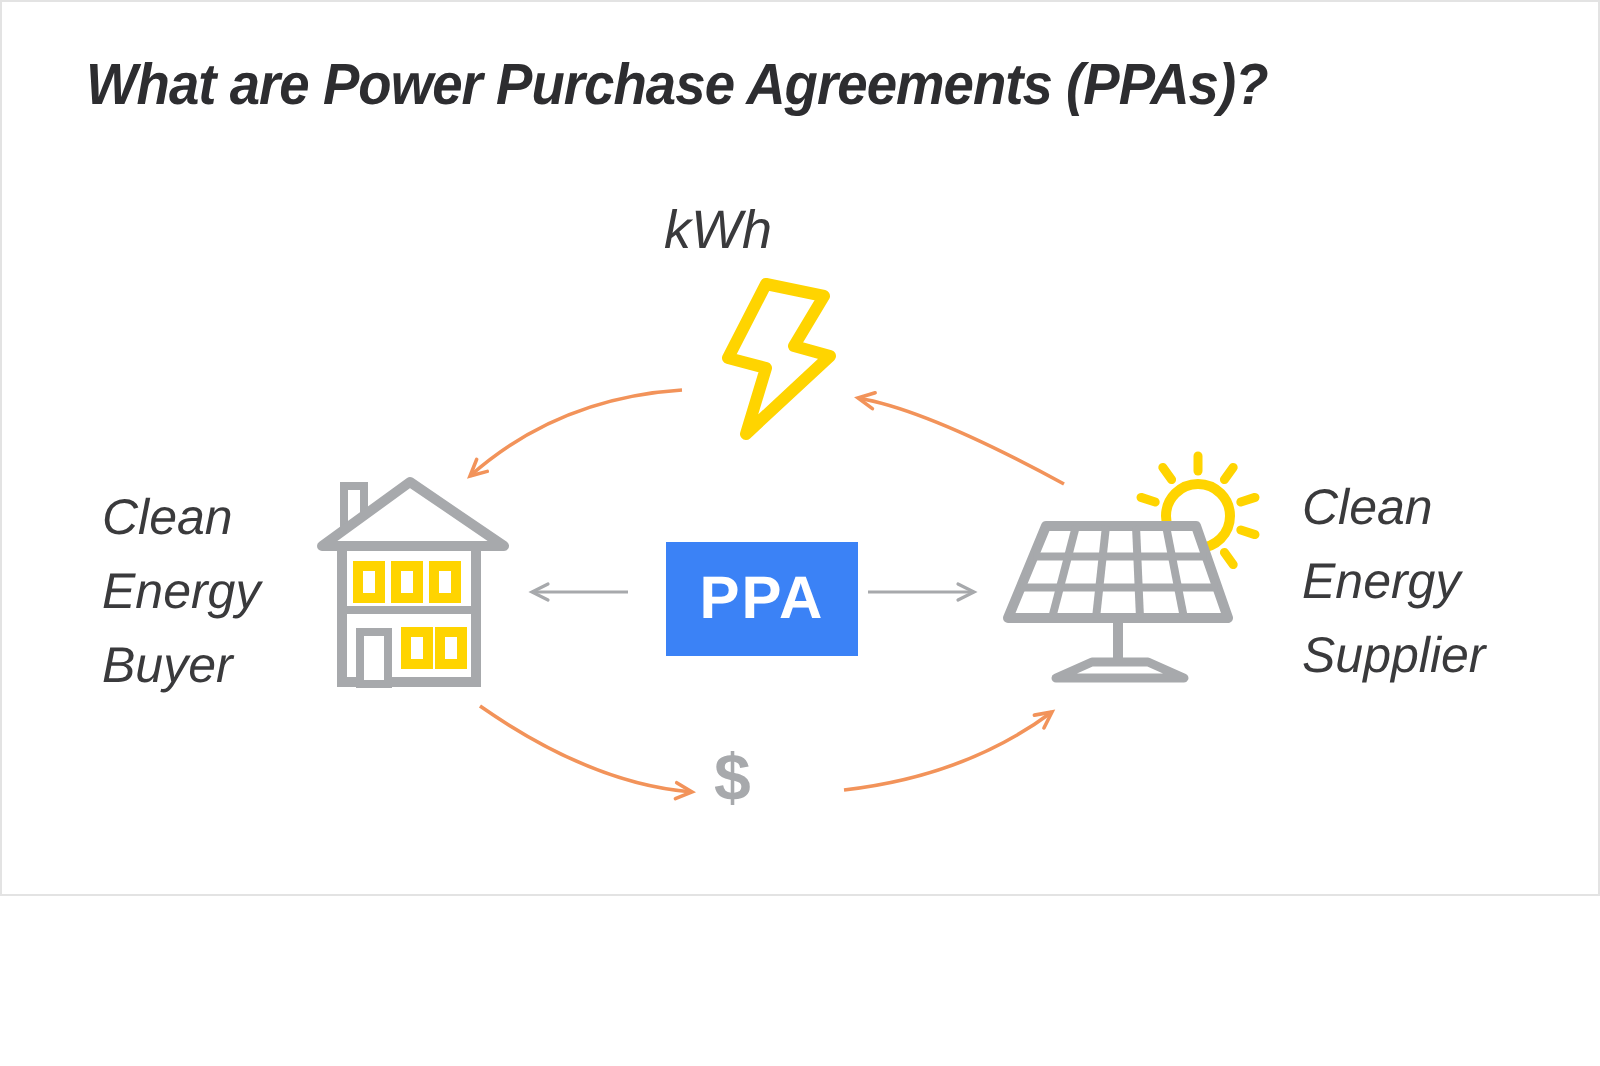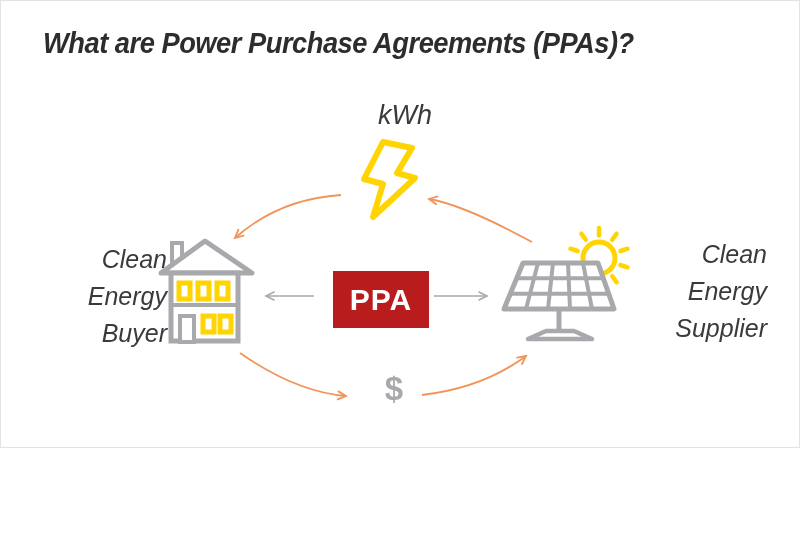--- a/index.html
+++ b/index.html
@@ -9,32 +9,32 @@
     font-family:"Liberation Sans", sans-serif;
   }
   .title {
     position:absolute; left:42px; top:26px; margin:0;
     font-size:29px; font-weight:bold; font-style:italic;
     color:#2d2d30; letter-spacing:-0.5px; white-space:nowrap;
     transform:scaleX(0.94); transform-origin:left center;
   }
   .svg-layer { position:absolute; left:0; top:0; }
   .label {
-    position:absolute; font-style:italic; color:#3a3a3c; text-align:right;
+    position:absolute; font-style:italic; color:#3a3a3c; text-align:left;
   }
   .kwh { left:331px; top:99px; width:100px; font-size:27px; }
   .buyer { left:50px; top:240px; width:116px; font-size:25px; line-height:37px; white-space:pre-line; }
   .supplier { left:650px; top:235px; width:116px; font-size:25px; line-height:37px; white-space:pre-line; }
   .dollar {
     left:356px; top:369px; width:46px; font-size:33px; font-weight:bold;
     font-style:normal; color:#a7a9ac;
   }
   .ppa-box {
     position:absolute; left:332px; top:270px; width:96px; height:57px;
-    background:#b91c1c; color:#ffffff; display:flex; align-items:center;
+    background:#3b82f6; color:#ffffff; display:flex; align-items:center;
     justify-content:center; font-size:30px; font-weight:bold; letter-spacing:1px;
   }
 </style>
 </head>
 <body>
 
 <div class="canvas">
 
   <h1 class="title">What are Power Purchase Agreements (PPAs)?</h1>
 

